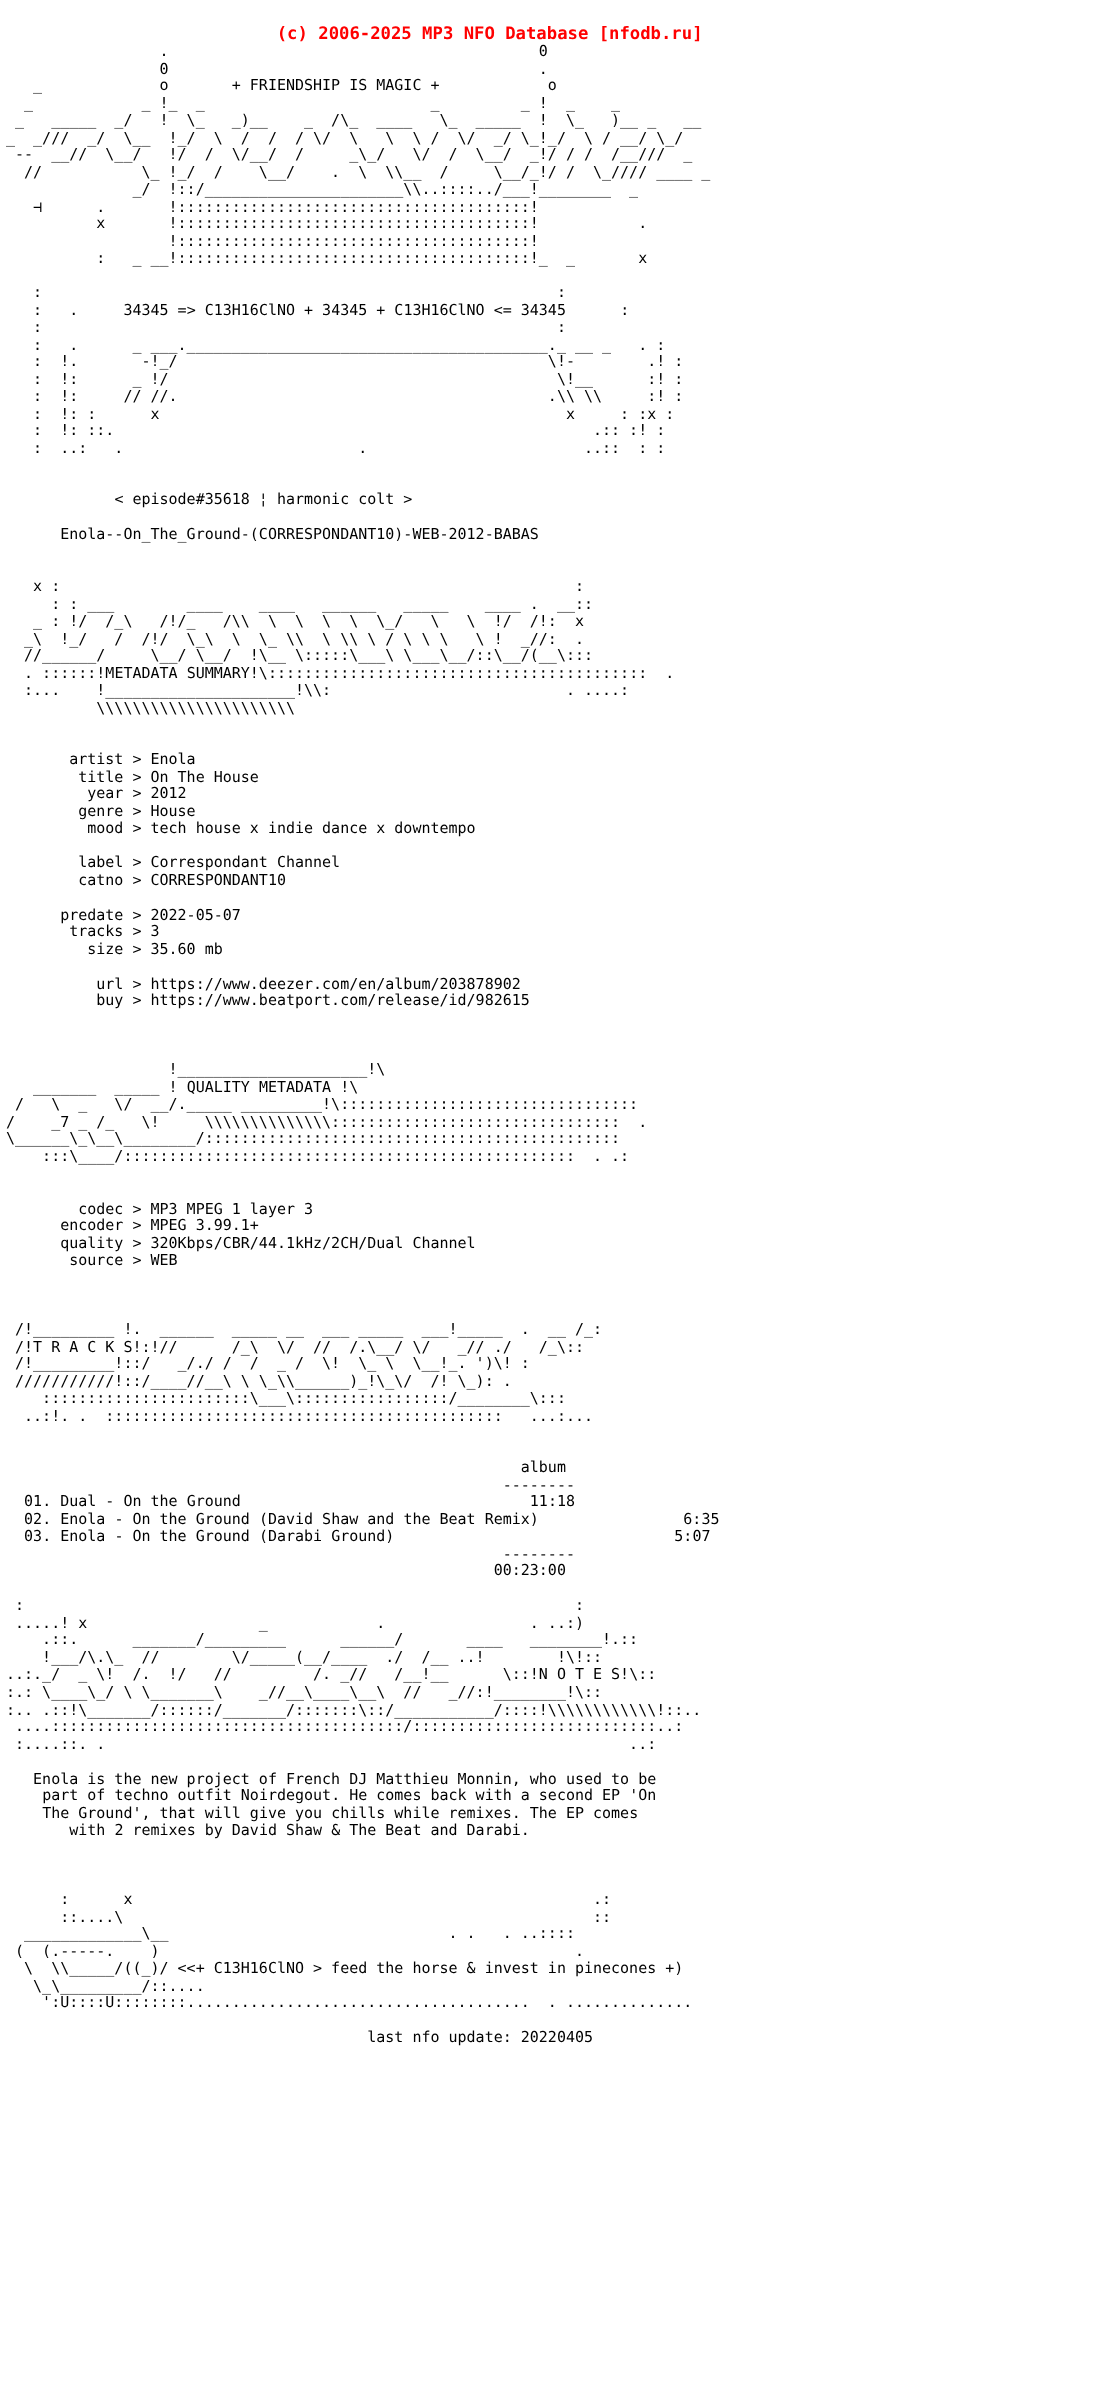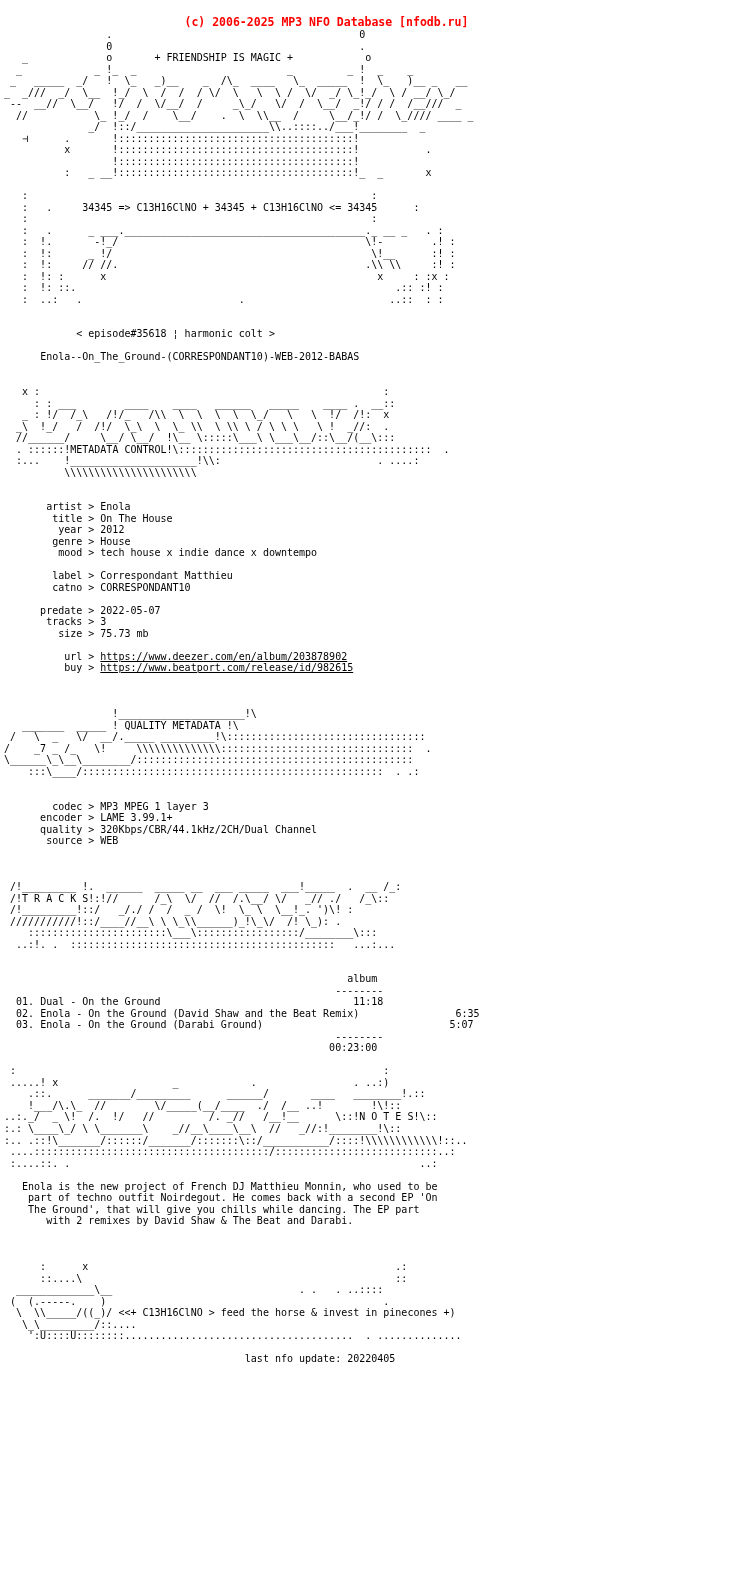--- a/index.html
+++ b/index.html
@@ -35,21 +35,20 @@
     font-family: "DejaVu Sans Mono", "Liberation Mono", monospace;
     font-size: 10px;
     line-height: 11.52px;
     letter-spacing: 0px;
     white-space: pre;
     font-weight: normal;
     -webkit-font-smoothing: none;
   }
   #nfo a, .lnk {
     color: #000000;
-    text-decoration: underline;
   }
   .sect { display: block; }
 </style>
 </head>
 <body>
 
 <div id="banner" style="color: rgb(255, 0, 0);">
   <span>(c) 2006-2025 MP3 NFO Database [nfodb.ru]</span>
 </div>
 
@@ -82,53 +81,53 @@
             <span>&lt; episode#35618 ¦ harmonic colt &gt;</span>
 
       <span>Enola--On_The_Ground-(CORRESPONDANT10)-WEB-2012-BABAS</span>
 </span><span class="sect">
 
    x :                                                         :
      : : ___        ____    ____   ______   _____    ____ .  __::
    _ : !/  /_\   /!/_   /\\  \  \  \  \  \_/   \   \  !/  /!:  x
   _\  !_/   /  /!/  \_\  \  \_ \\  \ \\ \ / \ \ \   \ !  _//:  .
   //______/     \__/ \__/  !\__ \:::::\___\ \___\__/::\__/(__\:::
-  . ::::::!<span>METADATA CONTROL</span>!\::::::::::::::::::::::::::::::::::::::::::  .
+  . ::::::!<span>METADATA SUMMARY</span>!\::::::::::::::::::::::::::::::::::::::::::  .
   :...    !_____________________!\\:                          . ....:
           \\\\\\\\\\\\\\\\\\\\\\
 </span><span class="sect">
 
        artist &gt; <span>Enola</span>
         title &gt; <span>On The House</span>
          year &gt; <span>2012</span>
         genre &gt; <span>House</span>
          mood &gt; <span>tech house x indie dance x downtempo</span>
 
-        label &gt; <span>Correspondant Matthieu</span>
+        label &gt; <span>Correspondant Channel</span>
         catno &gt; <span>CORRESPONDANT10</span>
 
       predate &gt; <span>2022-05-07</span>
        tracks &gt; <span>3</span>
-         size &gt; <span>75.73 mb</span>
+         size &gt; <span>35.60 mb</span>
 
           url &gt; <span class="lnk">https://www.deezer.com/en/album/203878902</span>
           buy &gt; <span class="lnk">https://www.beatport.com/release/id/982615</span>
 </span><span class="sect">
 
 
                   !_____________________!\
    _______  _____ ! <span>QUALITY METADATA</span> !\
  /   \  _   \/  __/._____ _________!\:::::::::::::::::::::::::::::::::
 /    _7 _ /_   \!     \\\\\\\\\\\\\\::::::::::::::::::::::::::::::::  .
 \______\_\__\________/::::::::::::::::::::::::::::::::::::::::::::::
     :::\____/::::::::::::::::::::::::::::::::::::::::::::::::::  . .:
 </span><span class="sect">
 
         codec &gt; <span>MP3 MPEG 1 layer 3</span>
-      encoder &gt; <span>LAME 3.99.1+</span>
+      encoder &gt; <span>MPEG 3.99.1+</span>
       quality &gt; <span>320Kbps/CBR/44.1kHz/2CH/Dual Channel</span>
        source &gt; <span>WEB</span>
 </span><span class="sect">
 
 
  /!_________ !.  ______  _____ __  ___ _____  ___!_____  .  __ /_:
  /!<span>T R A C K S</span>!:!//      /_\  \/  //  /.\__/ \/   _// ./   /_\::
  /!_________!::/   _/./ /  /  _ /  \!  \_ \  \__!_. ')\! :
  ///////////!::/____//__\ \ \_\\______)_!\_\/  /! \_): .
     :::::::::::::::::::::::\___\:::::::::::::::::/________\:::
@@ -148,21 +147,21 @@
     .::.      _______/_________      ______/       ____   ________!.::
     !___/\.\_  //        \/_____(__/____  ./  /__ ..!        !\!::
 ..:._/  _ \!  /.  !/   //         /. _//   /__!__      \::!<span>N O T E S</span>!\::
 :.: \____\_/ \ \_______\    _//__\____\__\  //   _//:!________!\::
 :.. .::!\_______/::::::/_______/:::::::\::/___________/::::!\\\\\\\\\\\\!::..
  ....:::::::::::::::::::::::::::::::::::::::/:::::::::::::::::::::::::::..:
  :....::. .                                                          ..:
 </span><span class="sect">
    <span>Enola is the new project of French DJ Matthieu Monnin, who used to be</span>
     <span>part of techno outfit Noirdegout. He comes back with a second EP 'On</span>
-    <span>The Ground', that will give you chills while dancing. The EP part</span>
+    <span>The Ground', that will give you chills while remixes. The EP comes</span>
        <span>with 2 remixes by David Shaw &amp; The Beat and Darabi.</span>
 </span><span class="sect">
 
 
       :      x                                                   .:
       ::....\                                                    ::
   _____________\__                               . .   . ..::::
  (  (.-----.    )                                              .
   \  \\_____/((_)/ <span>&lt;&lt;+ C13H16ClNO &gt; feed the horse &amp; invest in pinecones +)</span>
    \_\_________/::....

